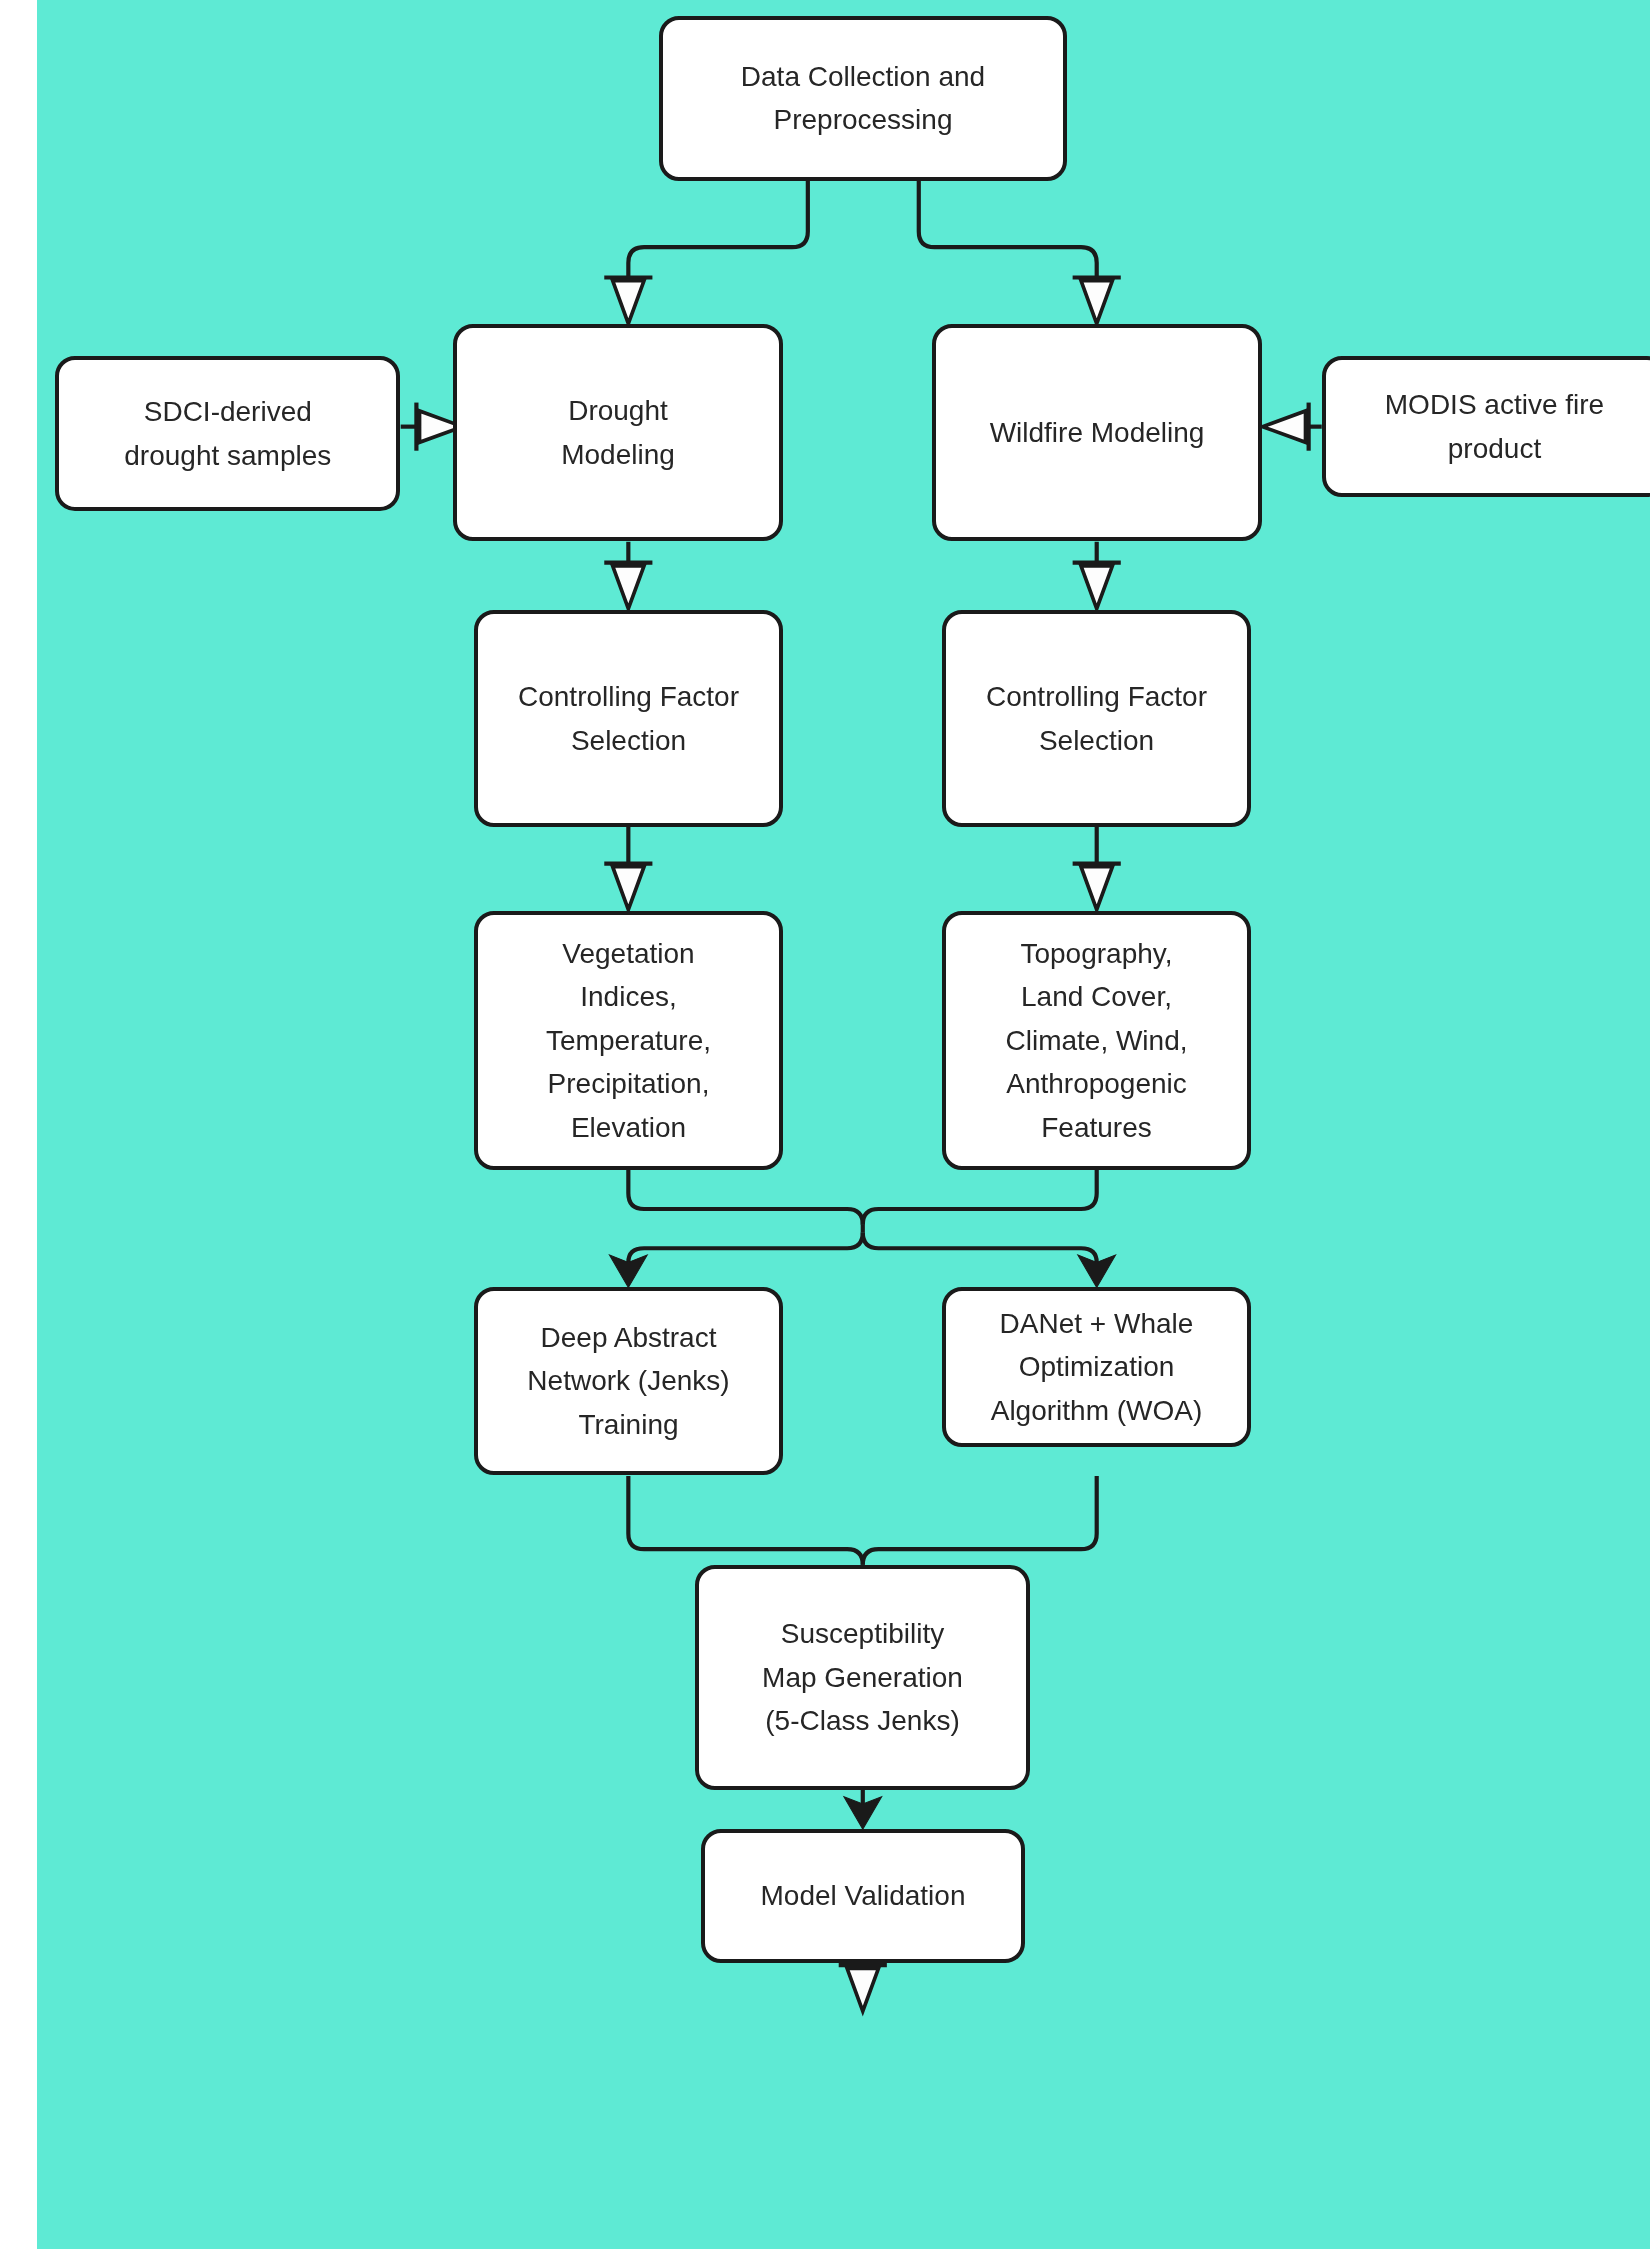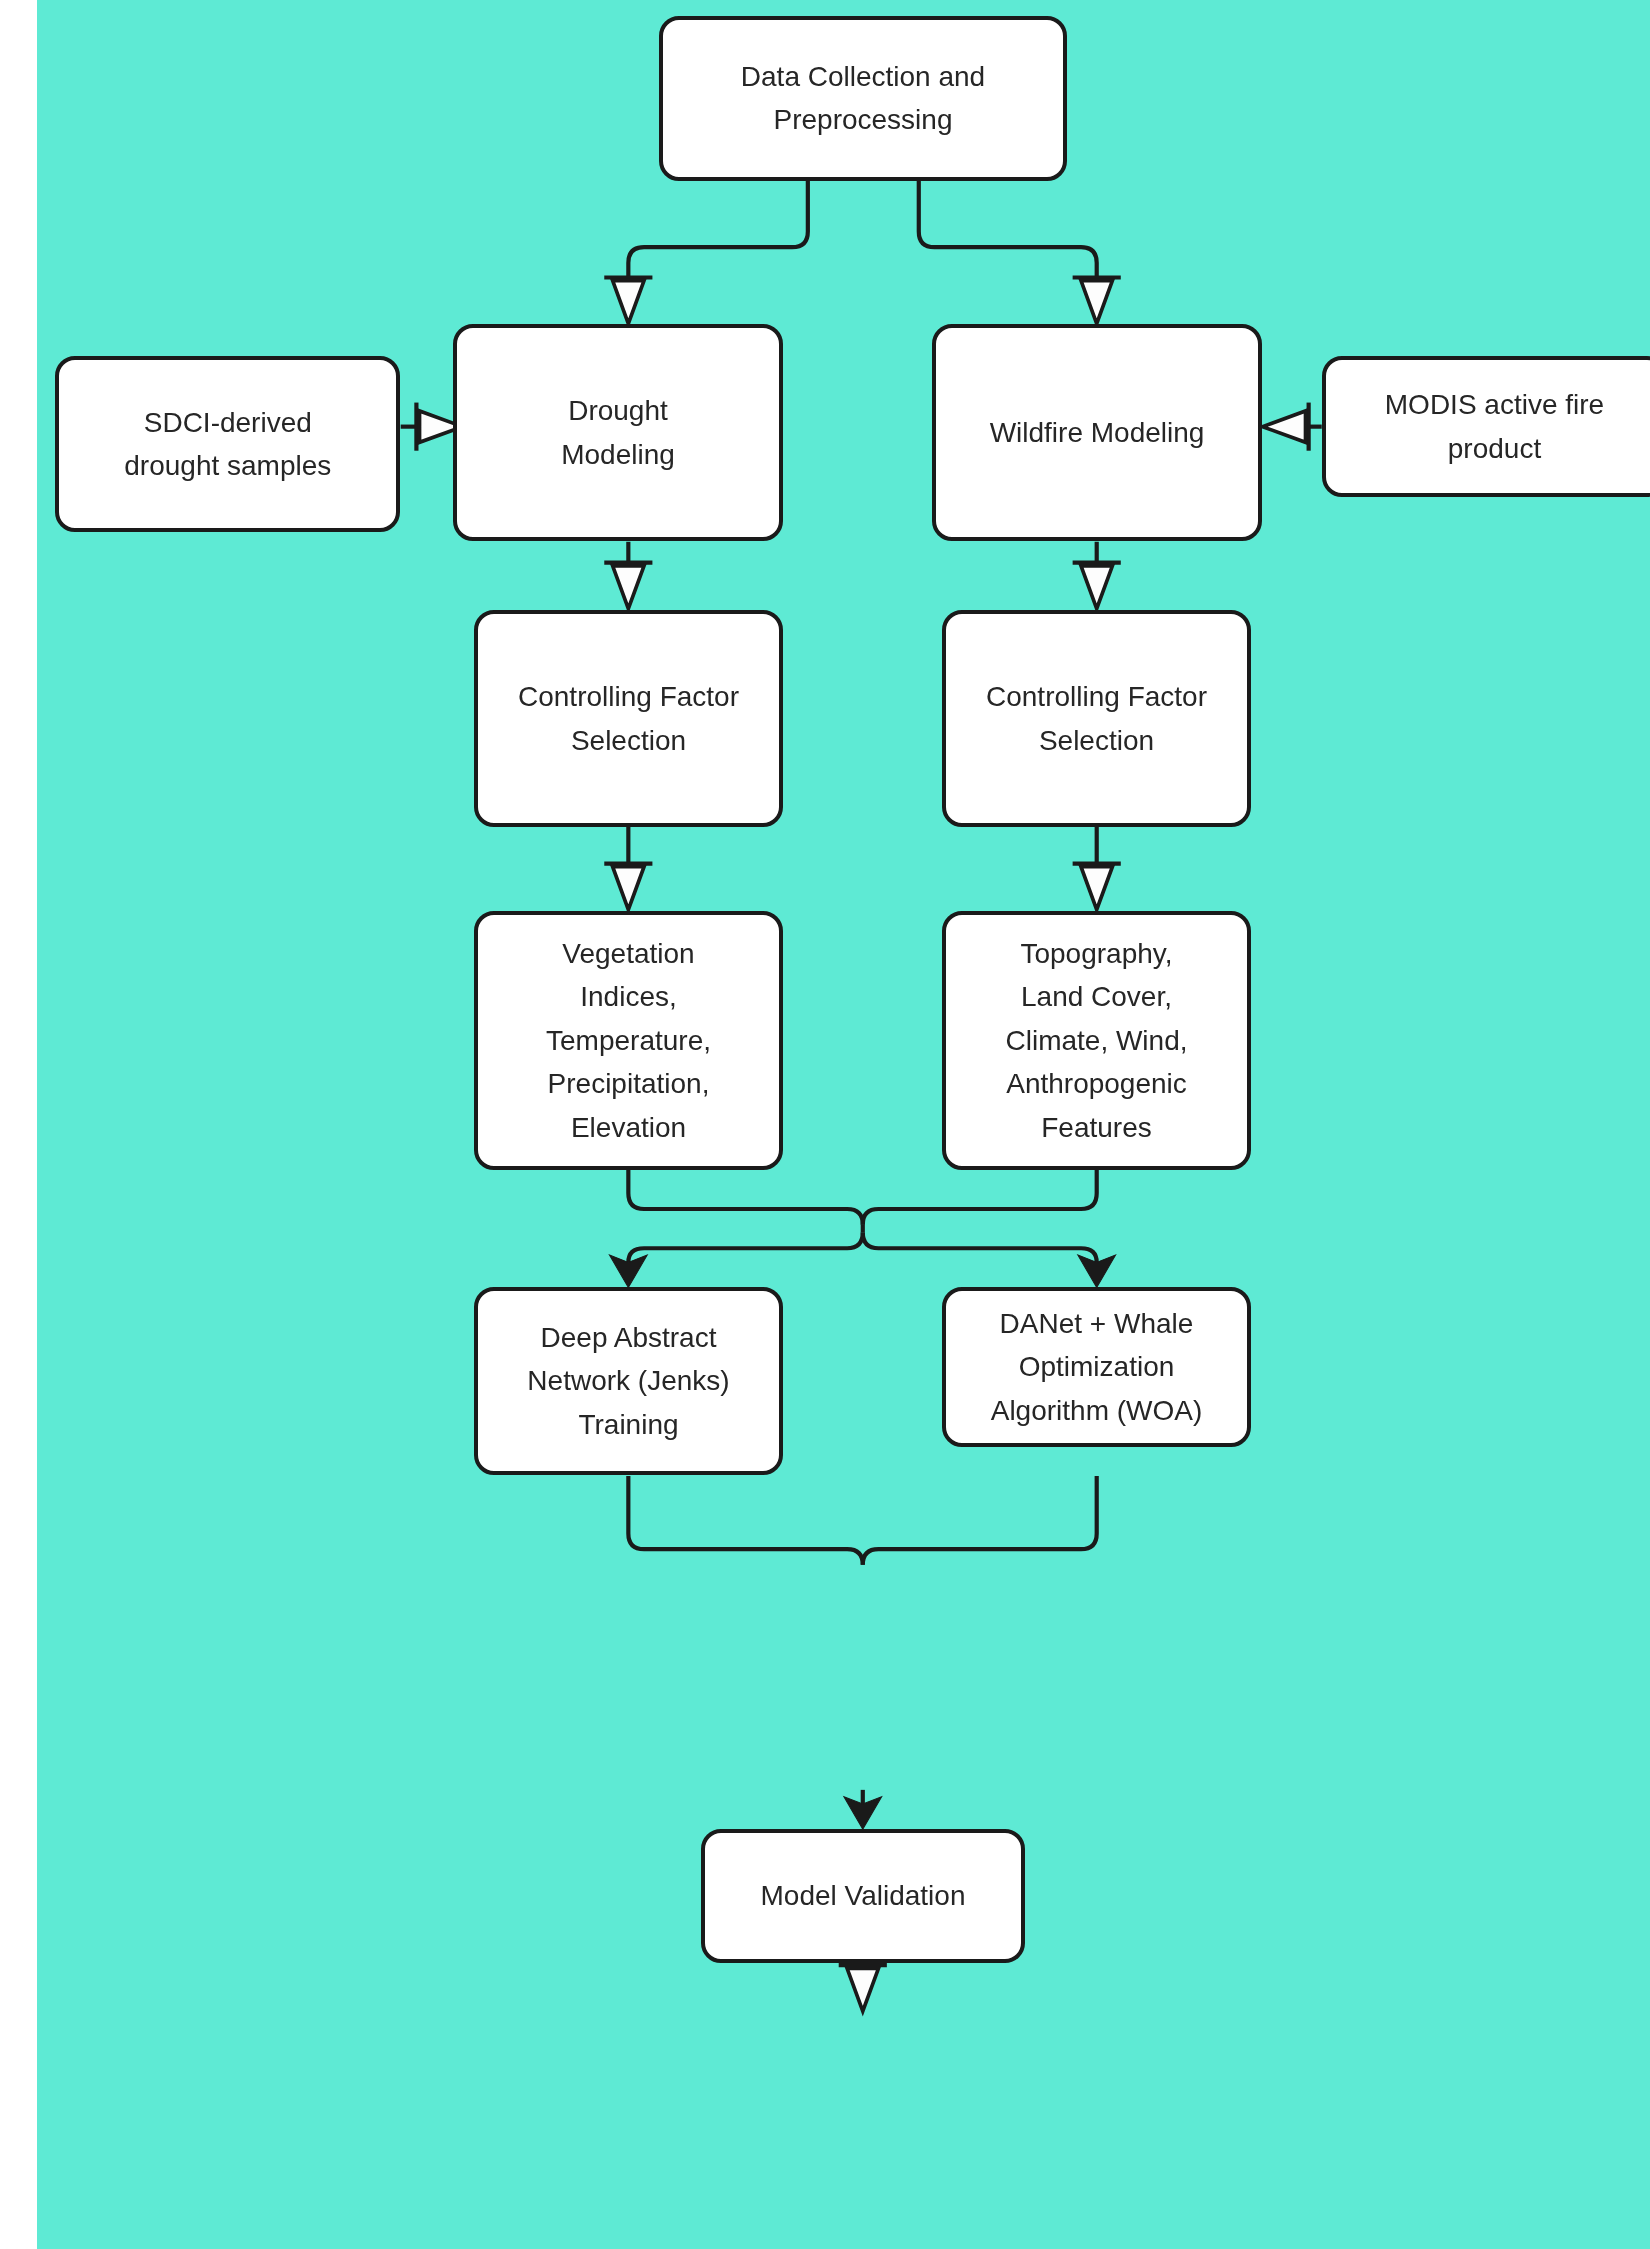--- a/index.html
+++ b/index.html
@@ -142,21 +142,21 @@
       <path class="bar" d="M1532 3755 H1624"></path>
       <polygon class="hollow" points="1548,3761 1608,3761 1578,3843"></polygon>
     </g>
   </svg>
 
   <div class="node" style="left:622px; top:15.7px; width:408px; height:165px;">
     <span class="label">Data Collection and
 Preprocessing</span>
   </div>
 
-  <div class="node" style="left:18.3px; top:356px; width:345px; height:176px;">
+  <div class="node" style="left:18.3px; top:356px; width:345px; height:155px;">
     <span class="label">SDCI-derived
 drought samples</span>
   </div>
 
   <div class="node" style="left:416px; top:324px; width:330px; height:217px;">
     <span class="label">Drought
 Modeling</span>
   </div>
 
   <div class="node" style="left:895px; top:324px; width:330px; height:217px;">
@@ -199,20 +199,25 @@
 Network (Jenks)
 Training</span>
   </div>
 
   <div class="node" style="left:905px; top:1287px; width:309px; height:160px;">
     <span class="label">DANet + Whale
 Optimization
 Algorithm (WOA)</span>
   </div>
 
+  <div class="node" style="left:658px; top:1565px; width:335px; height:225px;">
+    <span class="label">Susceptibility
+Map Generation
+(5-Class Jenks)</span>
+  </div>
 
   <div class="node" style="left:664px; top:1829px; width:324px; height:134px;">
     <span class="label">Model Validation</span>
   </div>
 
 
 </div>
 
 
 </body></html>

